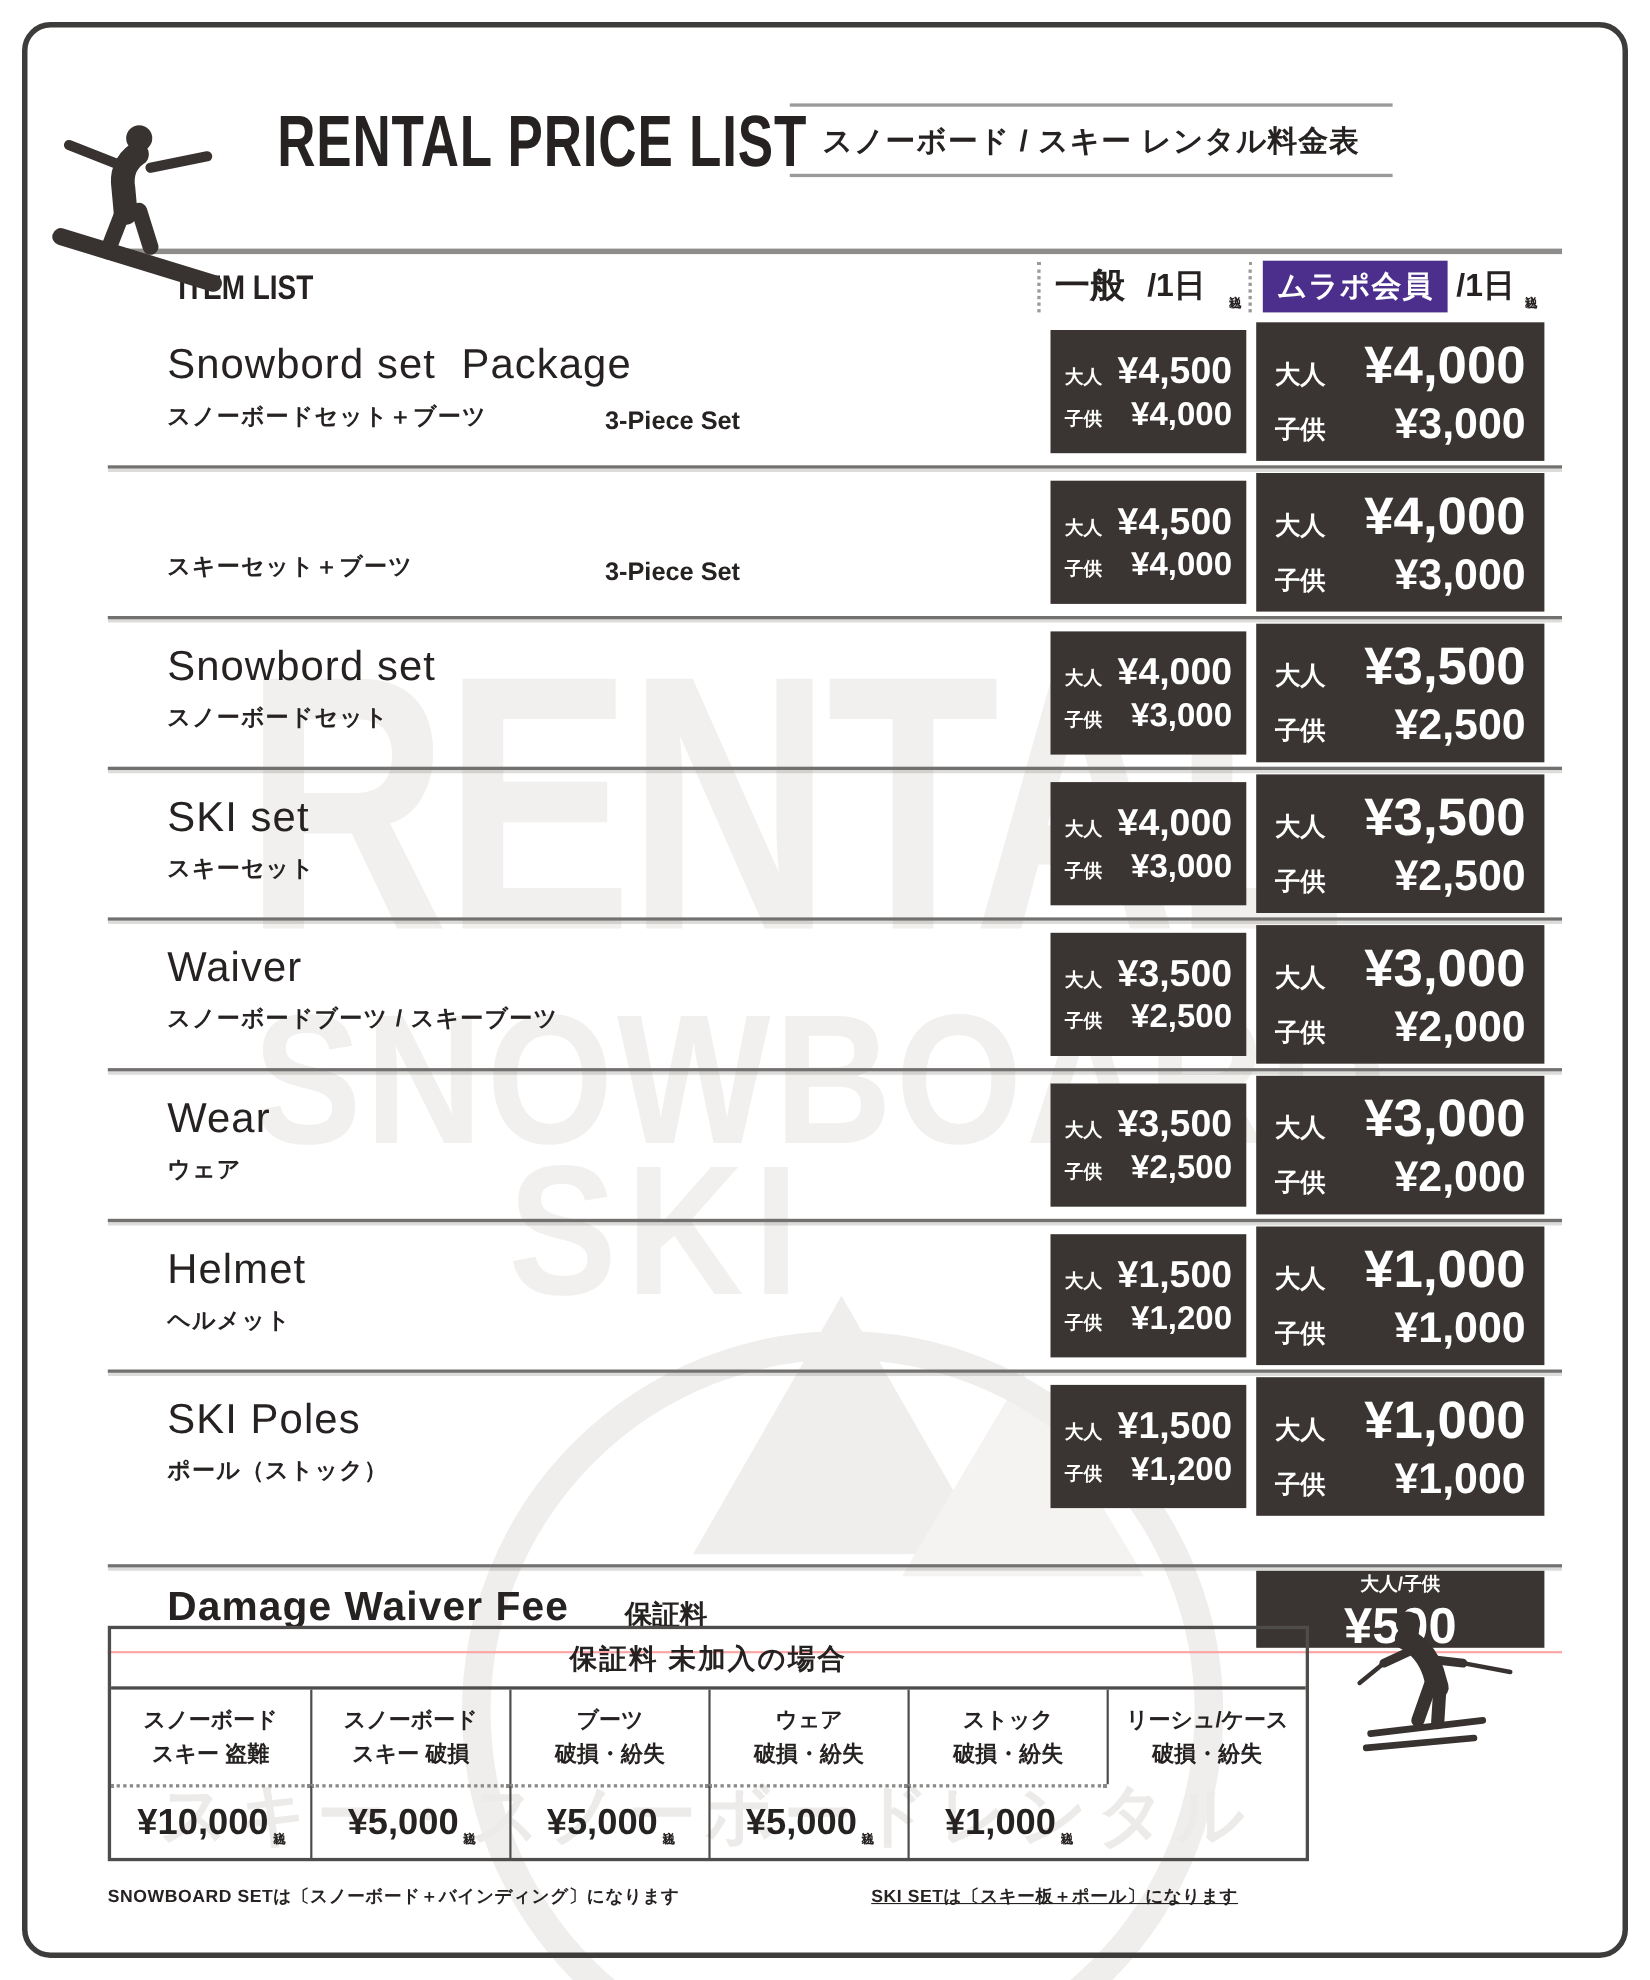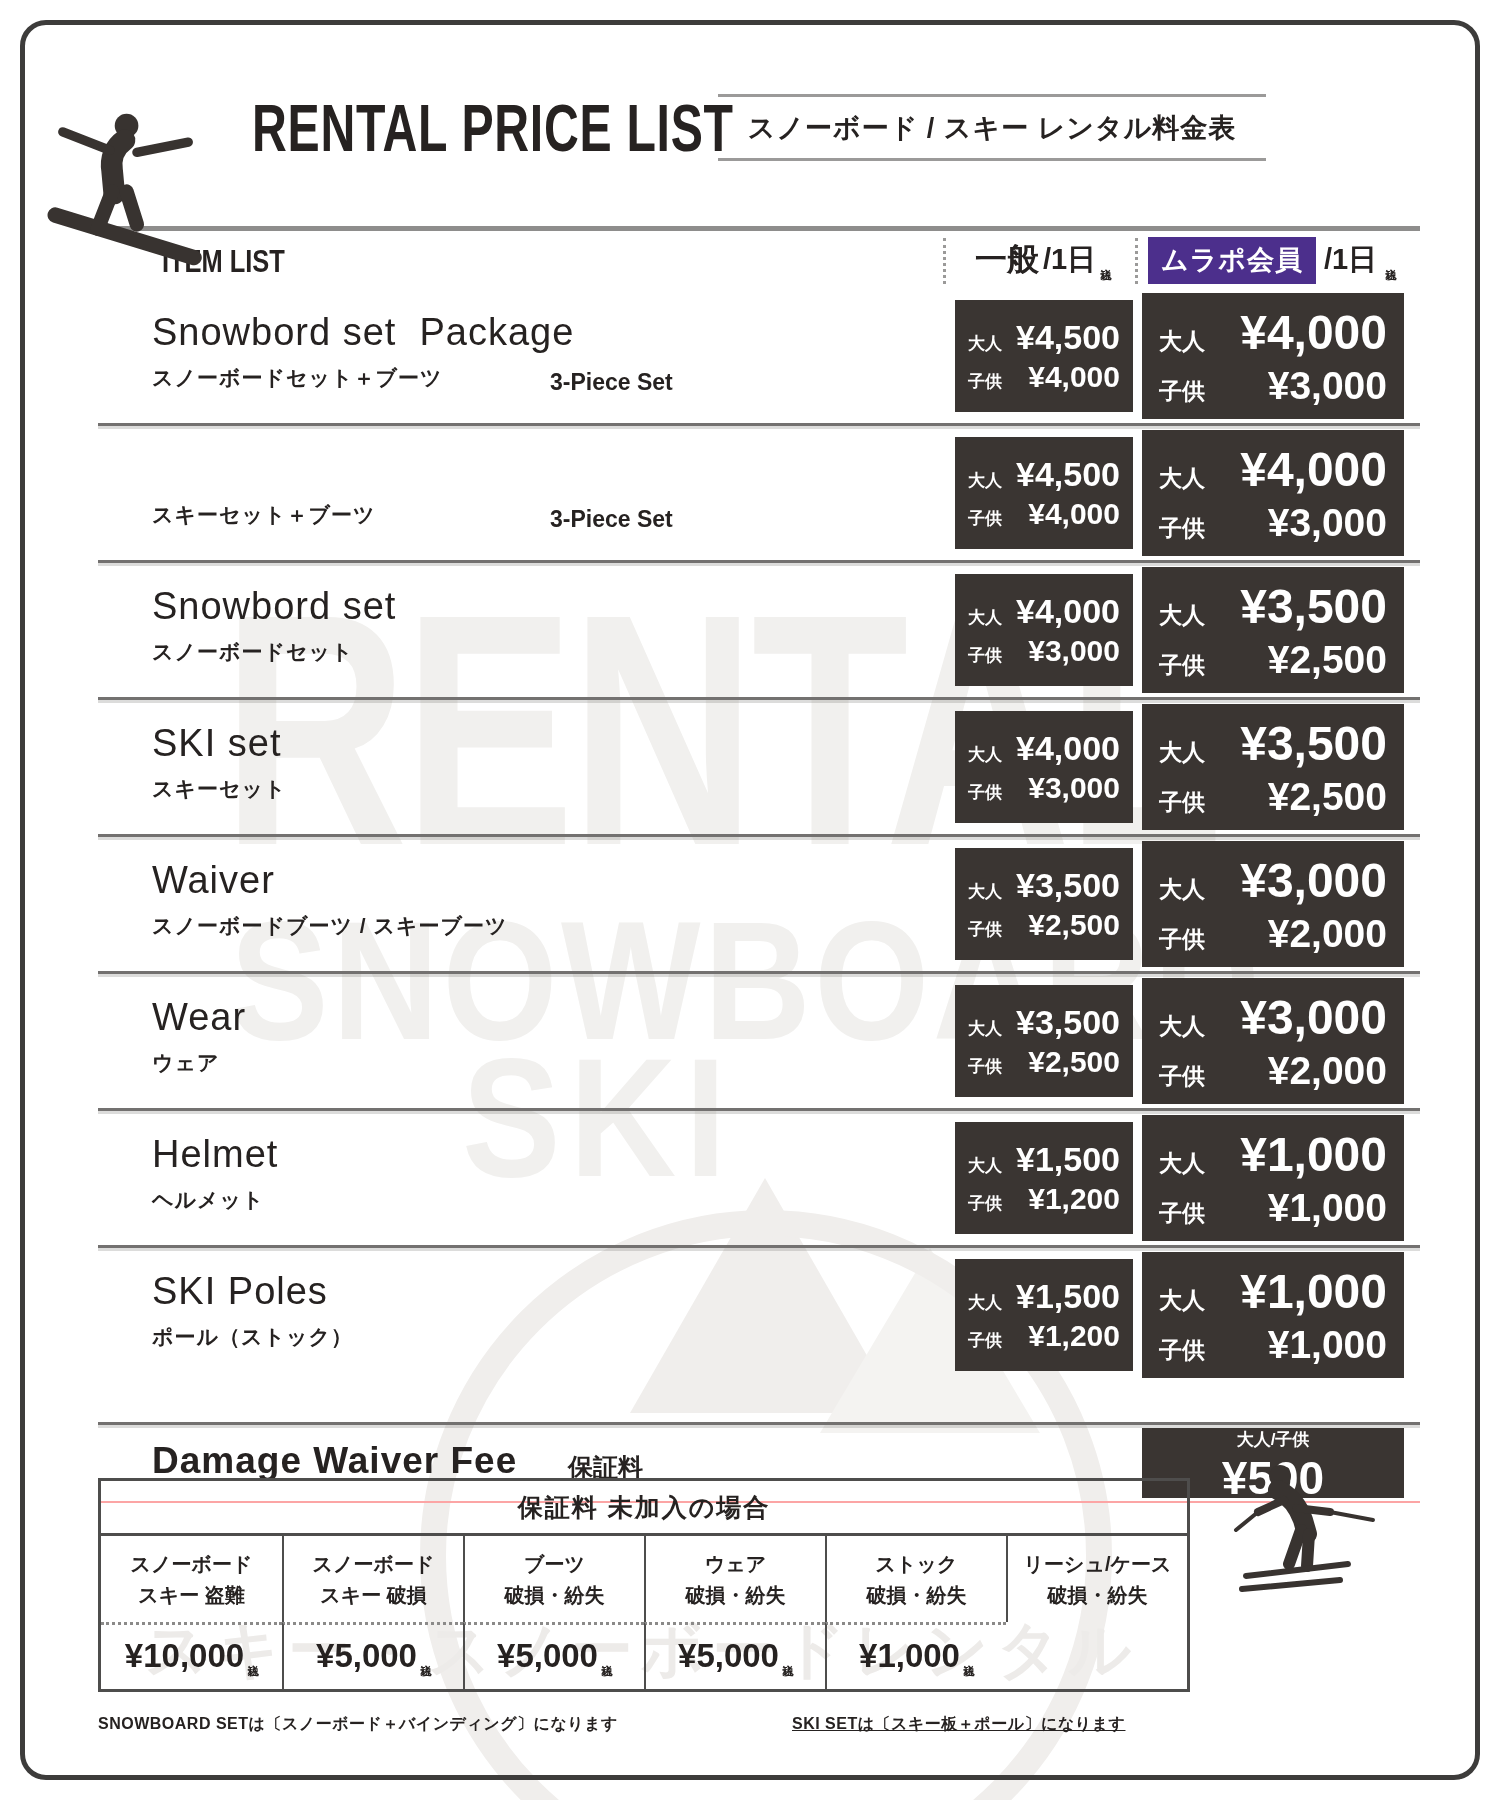--- a/index.html
+++ b/index.html
@@ -21,21 +21,21 @@
   
   .brand-icon{position:absolute;left:42px;top:103px;width:165px;height:175px;z-index:2;}
   .page-title{position:absolute;left:252px;top:90px;font-size:66px;font-weight:900;letter-spacing:1px;white-space:nowrap;transform:scaleX(0.73);transform-origin:left top;z-index:1;}
   .subtitle{position:absolute;left:718px;top:94px;width:548px;border-top:3px solid #9b9a99;border-bottom:3px solid #9b9a99;padding:13px 0 12px;text-align:center;font-size:27px;font-weight:800;z-index:1;letter-spacing:1px;}
   
   .main{position:absolute;left:98px;top:226px;width:1322px;z-index:1;border-top:5px solid #8e8d8c;}
   .thead{position:relative;height:58px;}
   .item-list{position:absolute;left:64px;top:13px;font-size:31px;font-weight:900;letter-spacing:0;transform:scaleX(0.82);transform-origin:left top;white-space:nowrap;}
   .colsep{position:absolute;top:7px;height:46px;border-left:3px dotted #9b9a99;}
   .sep1{left:845px;} .sep2{left:1037px;}
-  .ghead{position:absolute;left:855px;width:180px;top:0;height:58px;display:flex;align-items:center;justify-content:center;gap:4px;}
+  .ghead{position:absolute;left:855px;width:180px;top:0;height:58px;display:flex;align-items:center;justify-content:center;gap:20px;}
   .ghead .g1{font-size:32px;font-weight:900;}
   .ghead .g2{font-size:29px;font-weight:800;}
   .vtax{writing-mode:vertical-rl;text-orientation:upright;font-size:11px;font-weight:700;line-height:1;}
   .mhead{position:absolute;left:1044px;width:278px;top:0;height:58px;display:flex;align-items:center;gap:8px;padding-left:6px;box-sizing:border-box;}
   .badge{background:#4c2f8c;color:#fff;font-size:27px;font-weight:900;padding:5px 13px 6px;letter-spacing:1px;}
   .mhead .g2{font-size:29px;font-weight:800;}
   .row{position:relative;height:134px;}
   .row + .row, .damage{border-top:3px solid #737170;box-shadow:inset 0 3px 0 rgba(130,128,126,0.28);}
   .iname{position:absolute;left:54px;top:22px;font-size:38px;font-weight:400;letter-spacing:1px;white-space:pre;}
   .ijp{position:absolute;left:54px;top:75px;font-size:21px;font-weight:800;letter-spacing:1px;}

